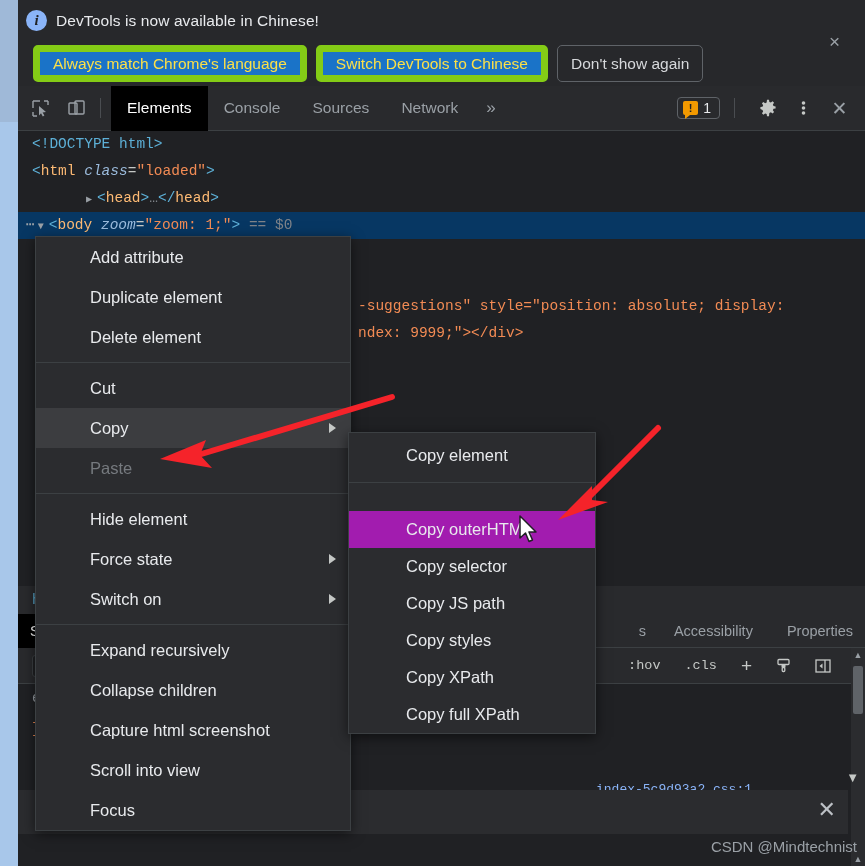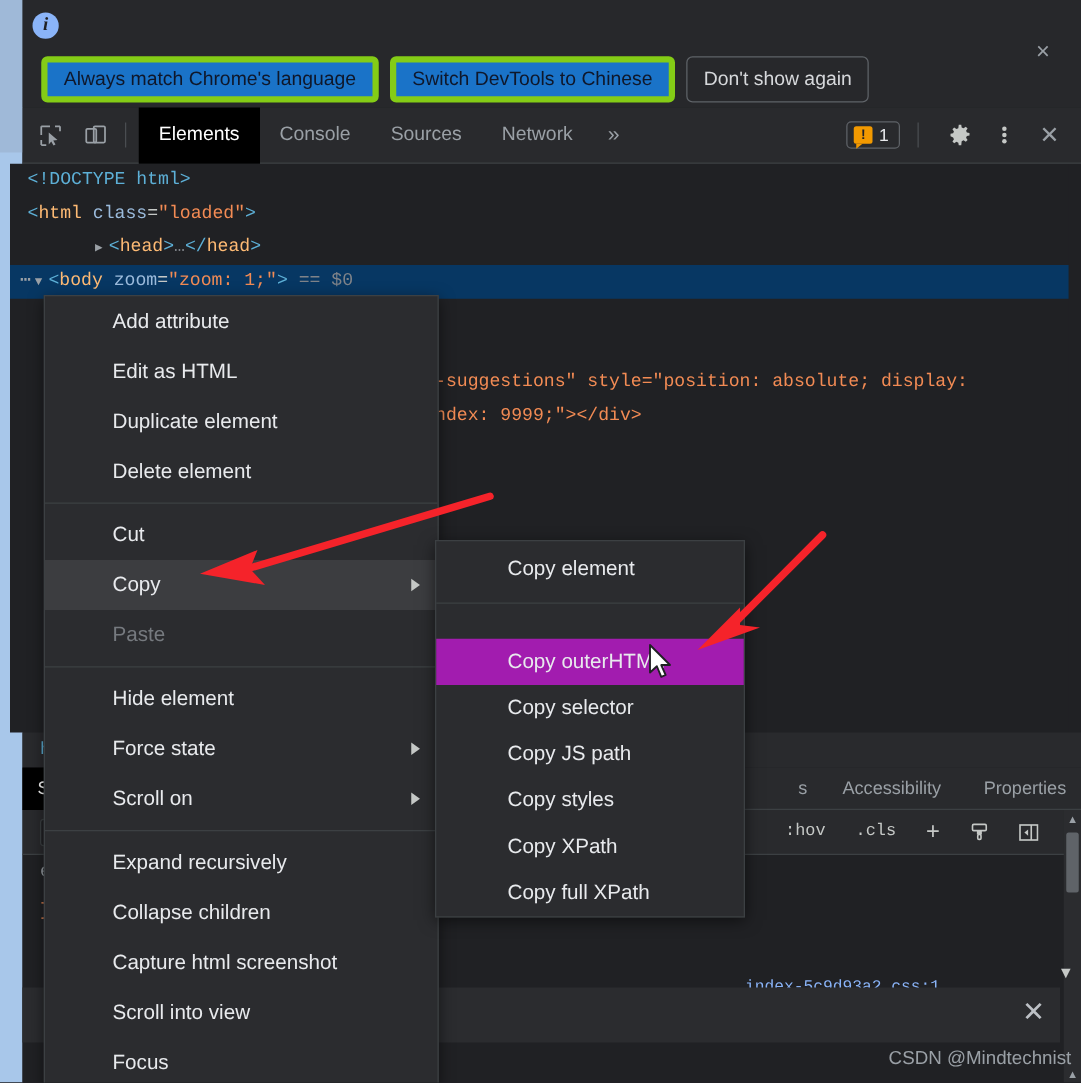--- a/index.html
+++ b/index.html
@@ -40,21 +40,21 @@
     color: #9aa0a6; font-size: 19px; line-height: 1;
     cursor: pointer; padding: 4px 7px;
   }
   .banner-row2 { position: absolute; left: 15px; top: 45px; display: flex; gap: 9px; }
   .btn {
     height: 37px; border-radius: 5px; font-size: 15.5px;
     display: flex; align-items: center; padding: 0 13px;
     cursor: pointer; white-space: nowrap;
     font-family: "Liberation Sans", sans-serif;
   }
-  .btn-primary { background: #1a73c8; color: #0f172a; border: 5px solid #84cc16; }
+  .btn-primary { background: #1a73c8; color: #fde047; border: 7px solid #84cc16; }
   .btn-secondary { background: transparent; color: #d6d8db; border: 1px solid #5f6368; }
 
   
   .tabbar {
     position: absolute; left: 18px; top: 86px; width: 847px; height: 45px;
     background: #292a2d; border-bottom: 1px solid #3c4043; z-index: 5;
     display: flex; align-items: center;
   }
   .tb-icon {
     width: 27px; height: 27px; margin-left: 9px;
@@ -81,30 +81,30 @@
     position: relative;
   }
   .warn-tri:after {
     content: ""; position: absolute; left: 2px; bottom: -4px;
     border-left: 5px solid #f29900; border-bottom: 4px solid transparent;
   }
   .warn-count { color: #e8eaed; font-size: 14px; }
 
   
   .dom {
-    position: absolute; left: 8px; top: 131px; width: 847px; height: 455px;
+    position: absolute; left: 18px; top: 131px; width: 847px; height: 455px;
     background: #202124; z-index: 2;
     font-family: "Liberation Mono", monospace; font-size: 14.5px;
     overflow: hidden;
   }
   .dom-line { height: 27px; line-height: 27px; padding-left: 14px; white-space: nowrap; }
   .dom-line.indent1 { padding-left: 26px; margin-left: 42px; }
   .dom-line.selected { background: #073763; padding-left: 8px; }
   .tk-tag { color: #fdba74; }
-  .tk-attr { color: #9bbbdc; }
+  .tk-attr { color: #9bbbdc; font-style: italic; }
   .tk-val { color: #f28b54; }
   .tk-plain { color: #c5c8c6; }
   .tk-dim { color: #7f8389; }
   .tk-punct { color: #5db0d7; }
   .caret { color: #9aa0a6; font-size: 10px; margin-right: 5px; }
   .dots { color: #9aa0a6; letter-spacing: 1px; margin-right: 2px; }
 
   
   .split-html-row {
     position: absolute; left: 18px; top: 586px; width: 847px; height: 28px;
@@ -229,20 +229,21 @@
 <body>
 
 <div id="root">
 
   <div class="page-strip"></div>
   <div class="page-strip-top"></div>
 
   <div class="banner">
     <div class="banner-row1">
       <div class="info-icon">i</div>
+      <div class="banner-msg">DevTools is now available in Chinese!</div>
     </div>
     <div class="banner-close">×</div>
     <div class="banner-row2">
       <div class="btn btn-primary">Always match Chrome's language</div>
       <div class="btn btn-primary">Switch DevTools to Chinese</div>
       <div class="btn btn-secondary">Don't show again</div>
     </div>
   </div>
 
   <div class="tabbar">
@@ -365,38 +366,37 @@
     <div class="down">▲</div>
   </div>
 
   <div class="bottom-overlay">
     <div class="overlay-x">✕</div>
   </div>
   <div class="watermark">CSDN @Mindtechnist</div>
 
   <div class="ctxmenu">
     <div class="mi">Add attribute</div>
-    <div class="mi">Edit as HTML</div>
     <div class="mi">Duplicate element</div>
     <div class="mi">Delete element</div>
     <div class="msep"></div>
     <div class="mi">Cut</div>
     <div class="mi hl">
       <span>Copy</span>
       <span class="arrow"></span>
     </div>
     <div class="mi disabled">Paste</div>
     <div class="msep"></div>
     <div class="mi">Hide element</div>
     <div class="mi">
       <span>Force state</span>
       <span class="arrow"></span>
     </div>
     <div class="mi">
-      <span>Scroll on</span>
+      <span>Switch on</span>
       <span class="arrow"></span>
     </div>
     <div class="msep"></div>
     <div class="mi">Expand recursively</div>
     <div class="mi">Collapse children</div>
     <div class="mi">Capture html screenshot</div>
     <div class="mi">Scroll into view</div>
     <div class="mi">Focus</div>
 
   </div>

